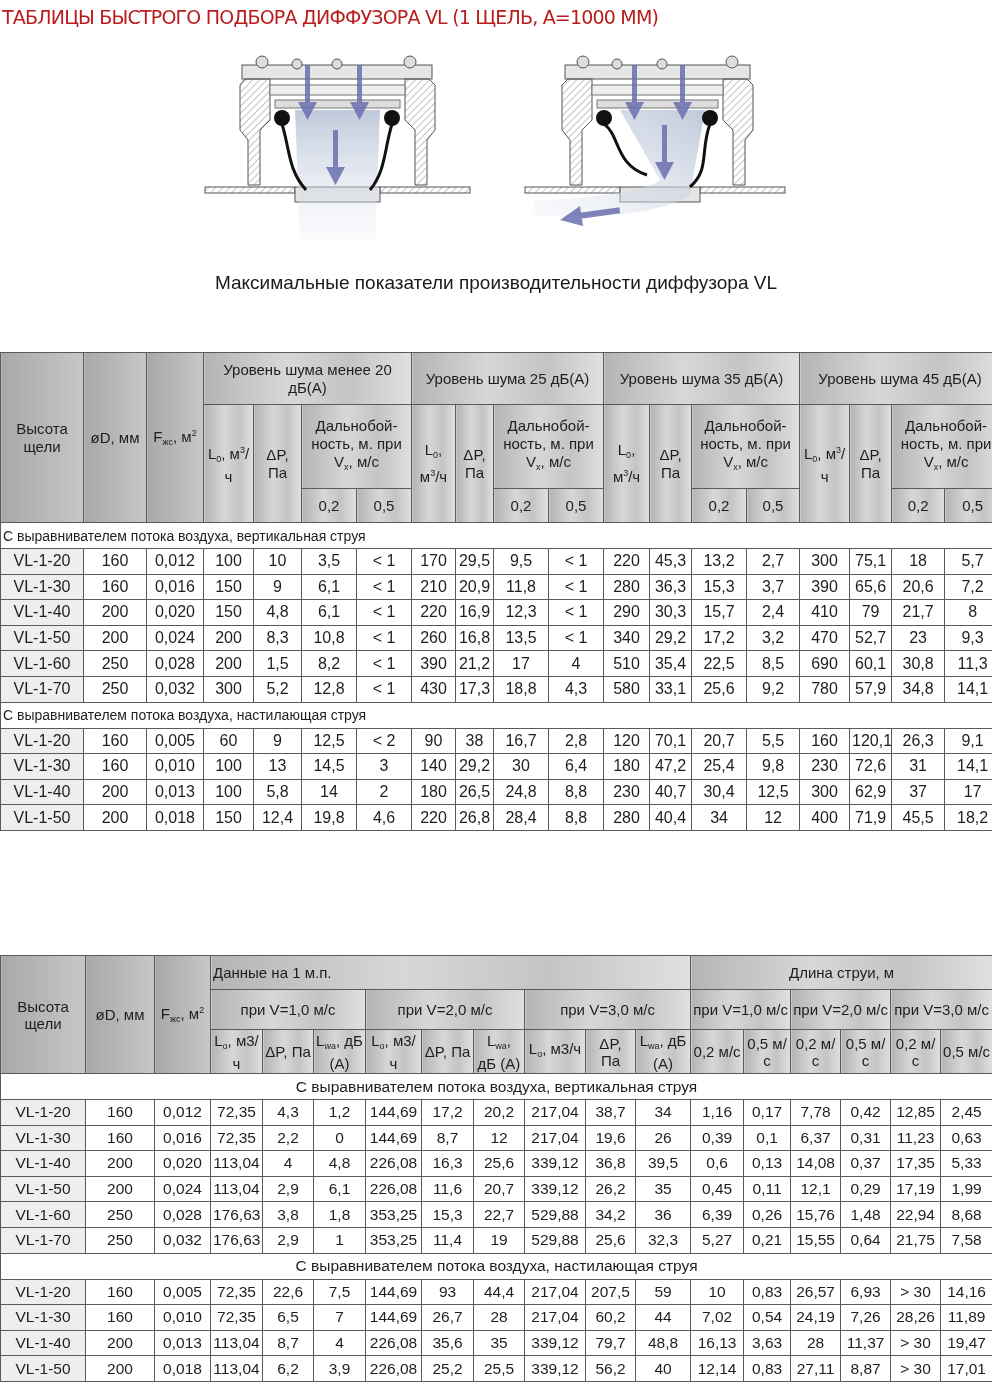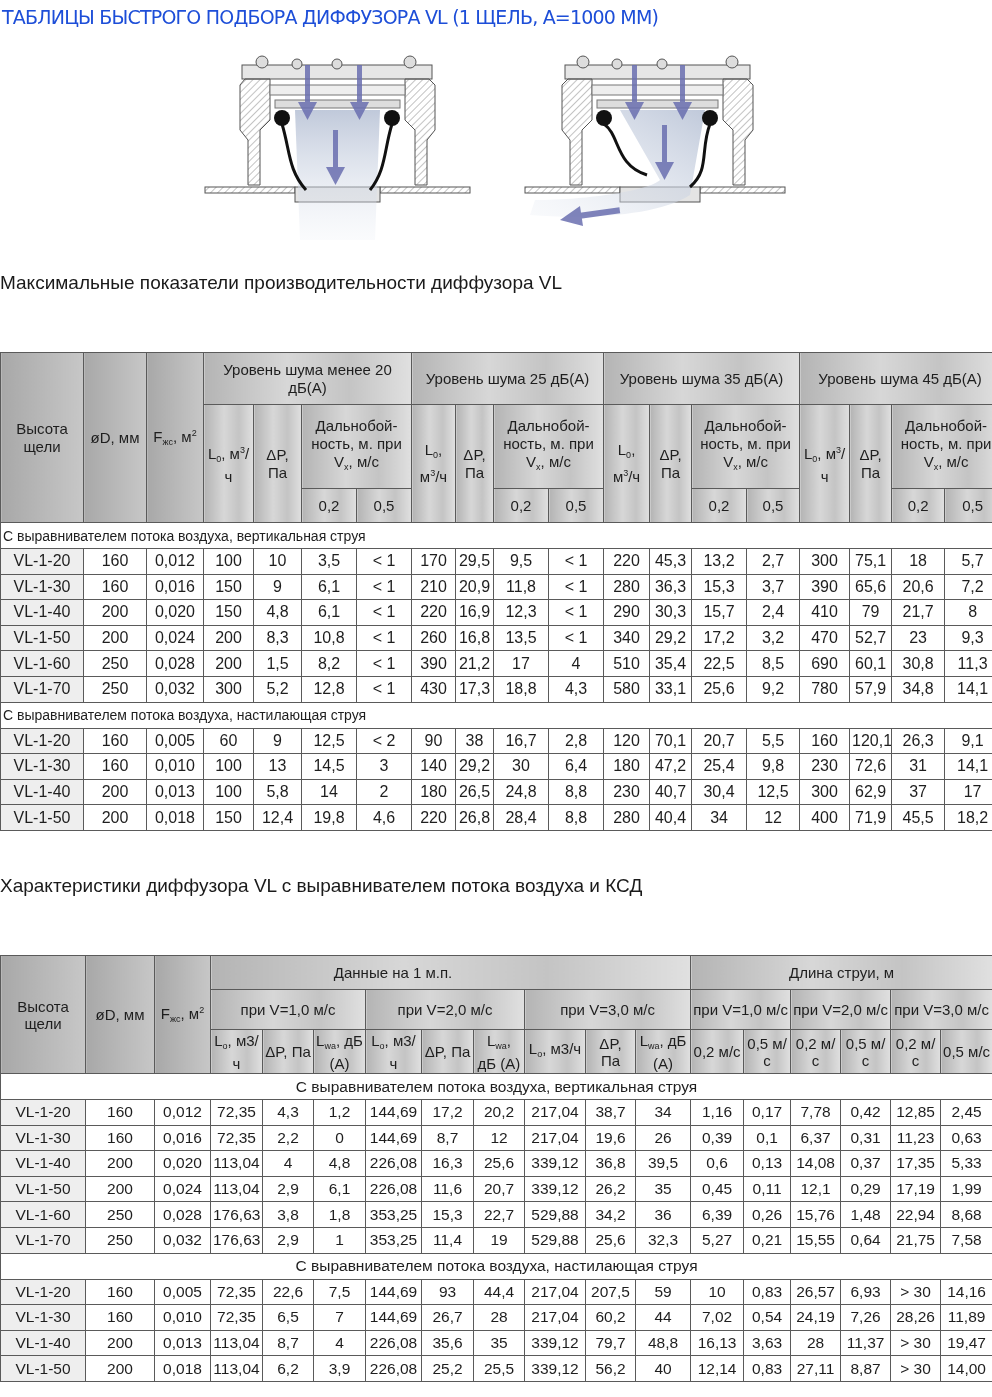--- a/index.html
+++ b/index.html
@@ -2,28 +2,28 @@
 <html><head>
 <meta charset="utf-8">
 <style>
   * { box-sizing: border-box; margin: 0; padding: 0; }
   html, body { width: 992px; height: 1397px; background: #ffffff; overflow: hidden; }
   body { font-family: "Liberation Sans", sans-serif; color: #1a1a1a; position: relative; }
 
   .page-title {
     position: absolute; left: 2px; top: 6px;
     font-family: "DejaVu Sans", sans-serif;
-    font-size: 19px; letter-spacing: -0.8px; font-weight: normal; color: #1d4ed8;
+    font-size: 19px; letter-spacing: -0.8px; font-weight: normal; color: #b91c1c;
   }
 
   .illustrations { position: absolute; left: 0; top: 40px; width: 992px; height: 200px; }
   .illus { position: absolute; top: 0; width: 300px; height: 200px; }
 
   .section-title {
-    position: absolute; left: 0; width: 992px; 
+    position: absolute; left: 0; width: 992px; text-align: center;
     font-family: "Liberation Sans", sans-serif; font-size: 19px; line-height: 25px; color: #1a1a1a;
   }
 
   table.grid {
     position: absolute; left: 0; border-collapse: collapse; table-layout: fixed;
     font-family: "Liberation Sans", sans-serif; color: #1e1e1e;
   }
   table.grid td, table.grid th {
     border: 1px solid #5a5a5a; text-align: center; vertical-align: middle;
     font-weight: normal; overflow: hidden; white-space: nowrap;
@@ -412,21 +412,20 @@
         <td>12</td>
         <td>400</td>
         <td>71,9</td>
         <td>45,5</td>
         <td>18,2</td>
       </tr>
     </tbody>
 </table>
 
 <div class="section-title" style="top:873px">
-  <div>Характеристики диффузора VL с выравнивателем потока воздуха и КСД</div>
 </div>
 
 <table class="grid" id="t2">
   <colgroup>
     <col style="width:85px">
       <col style="width:69px">
       <col style="width:56px">
     <col style="width:52px">
       <col style="width:51px">
       <col style="width:52px">
@@ -441,21 +440,21 @@
       <col style="width:50px">
       <col style="width:50px">
       <col style="width:50px">
       <col style="width:52px">
   </colgroup>
   <thead>
     <tr style="height:34px">
       <th rowspan="3" class="dark">Высота щели</th>
       <th rowspan="3" class="dark">øD, мм</th>
       <th rowspan="3" class="dark"><span>F</span><sub>жс</sub><span>, м</span><sup>2</sup></th>
-      <th colspan="9" style="text-align:center;padding-right:117px">Данные на 1 м.п.</th>
+      <th colspan="9" style="text-align:left;padding-right:117px">Данные на 1 м.п.</th>
       <th colspan="6">Длина струи, м</th>
     </tr>
     <tr style="height:40px">
       <th colspan="3">при V=1,0 м/с</th>
       <th colspan="3">при V=2,0 м/с</th>
       <th colspan="3">при V=3,0 м/с</th>
       <th colspan="2">при V=1,0 м/с</th>
       <th colspan="2">при V=2,0 м/с</th>
       <th colspan="2">при V=3,0 м/с</th>
     </tr>
@@ -675,16 +674,16 @@
         <td>25,2</td>
         <td>25,5</td>
         <td>339,12</td>
         <td>56,2</td>
         <td>40</td>
         <td>12,14</td>
         <td>0,83</td>
         <td>27,11</td>
         <td>8,87</td>
         <td>&gt; 30</td>
-        <td>14,00</td>
+        <td>17,01</td>
       </tr>
     </tbody>
 </table>
 
 </body></html>

